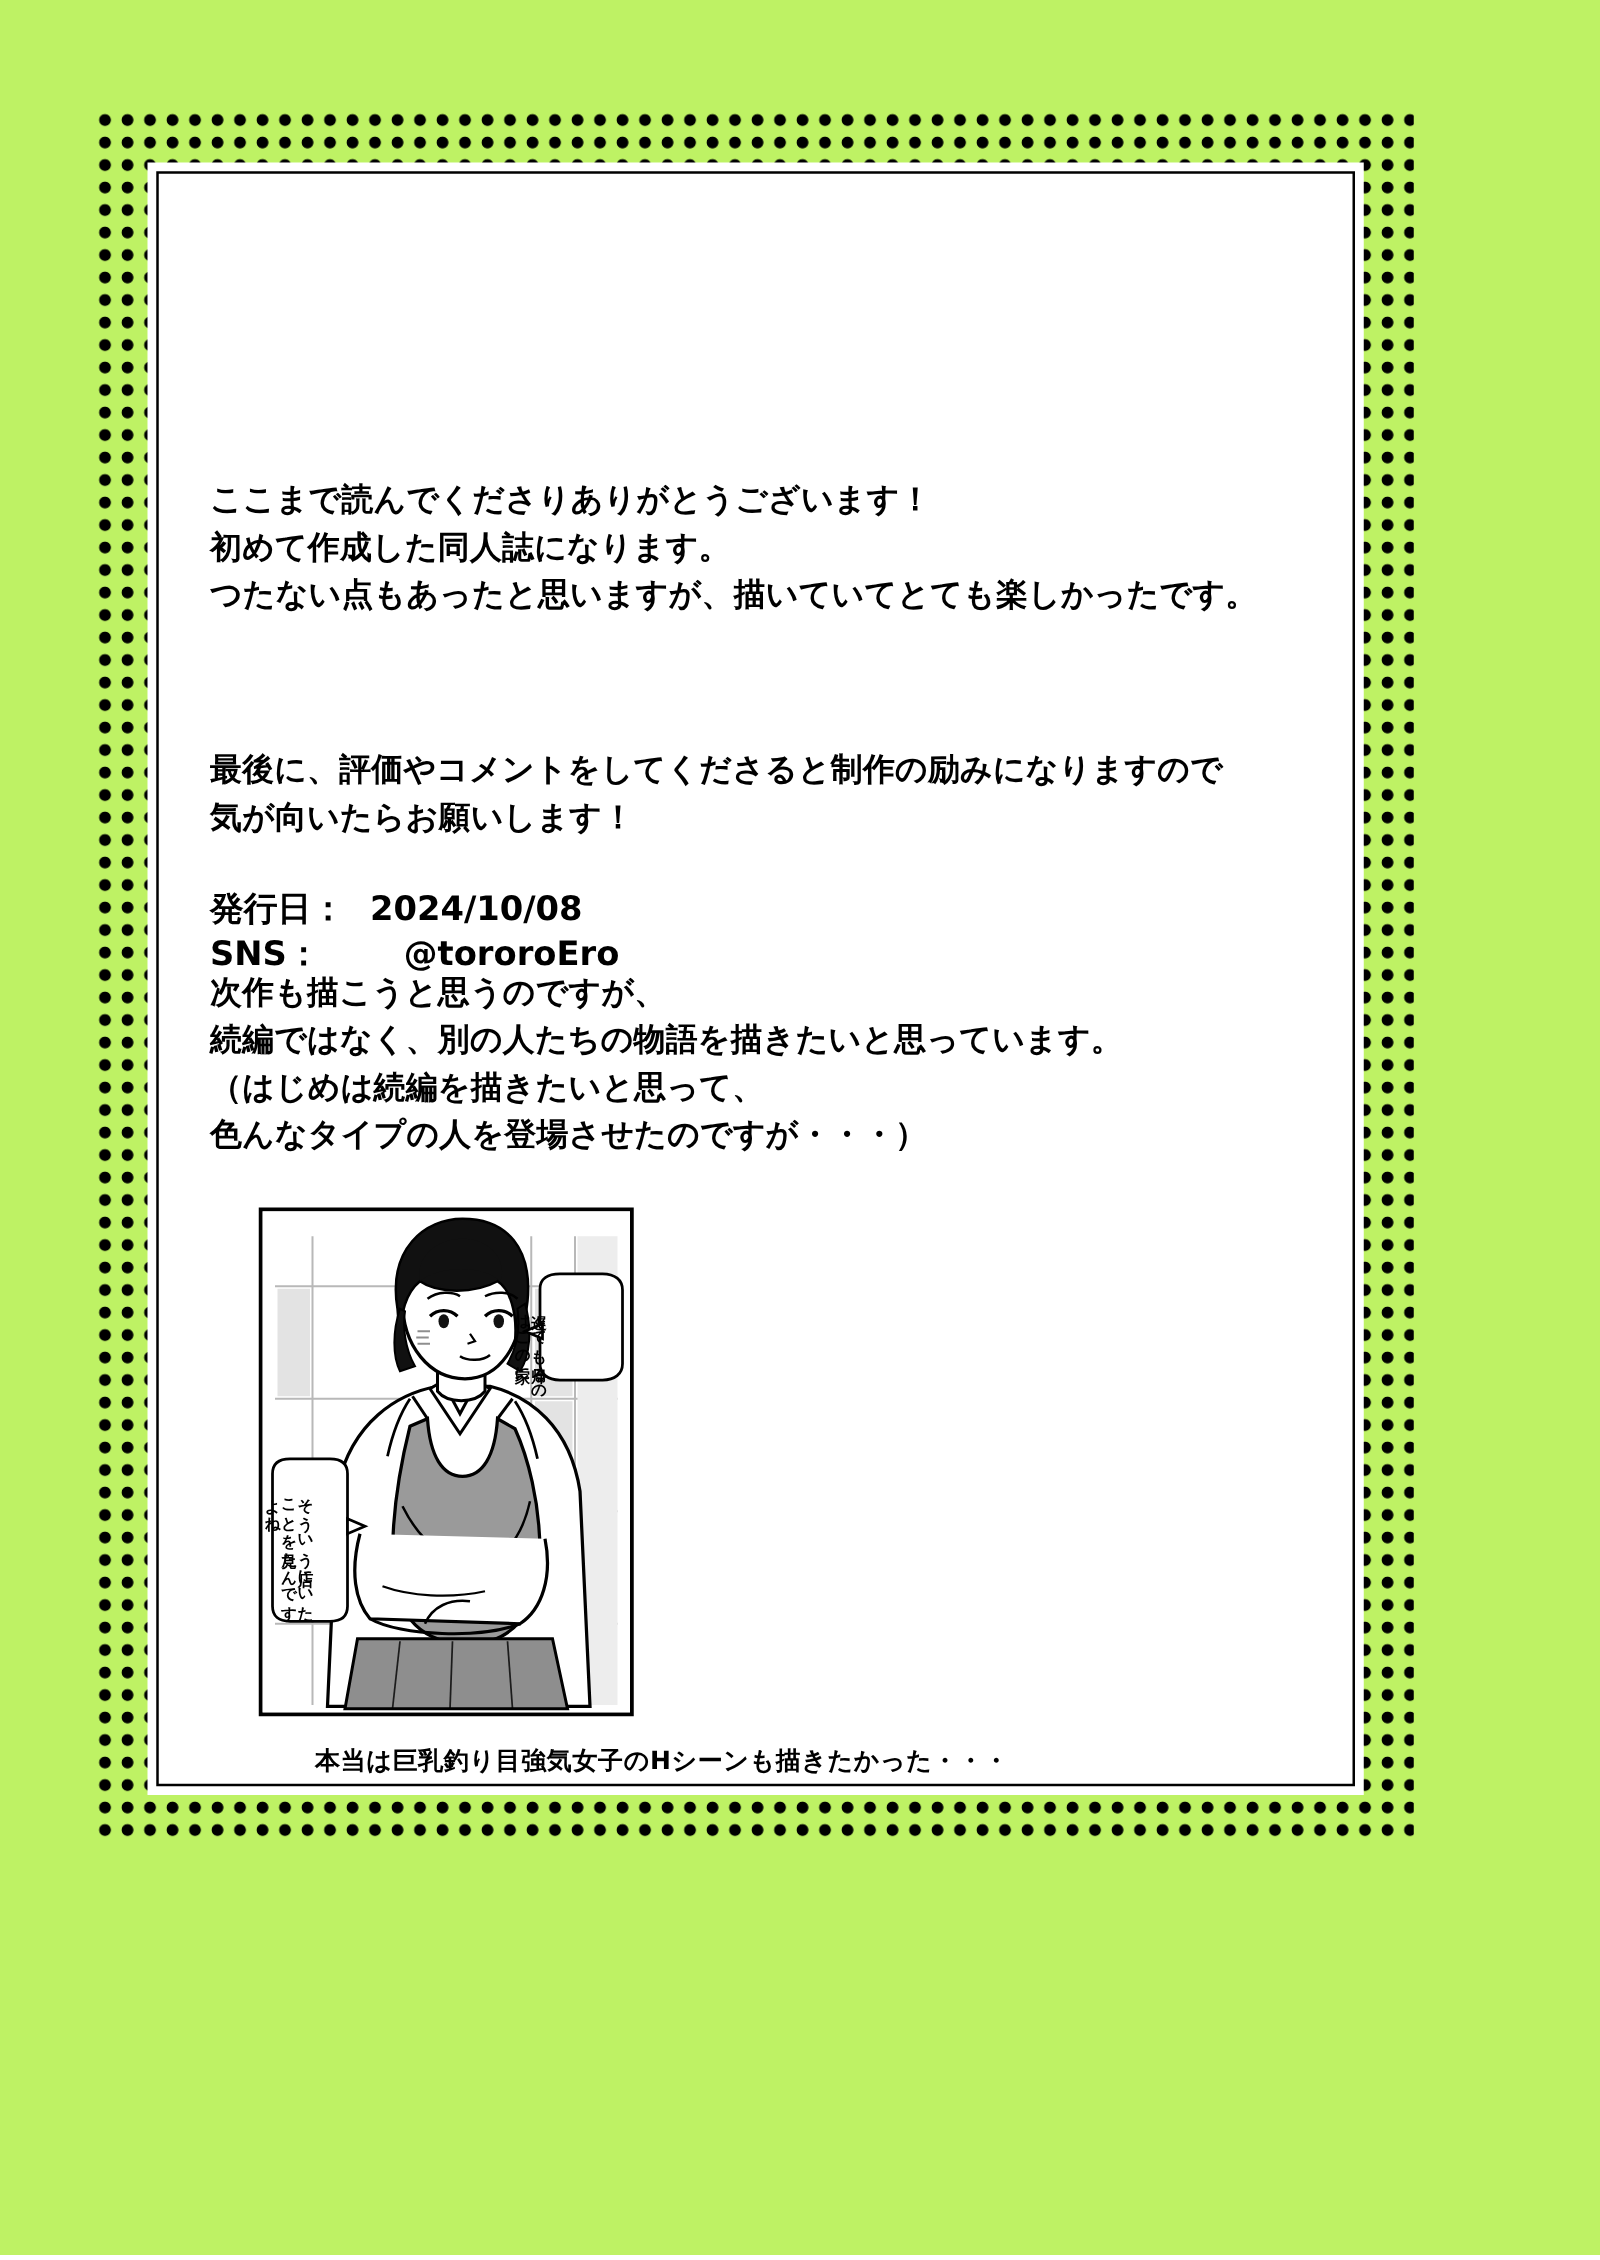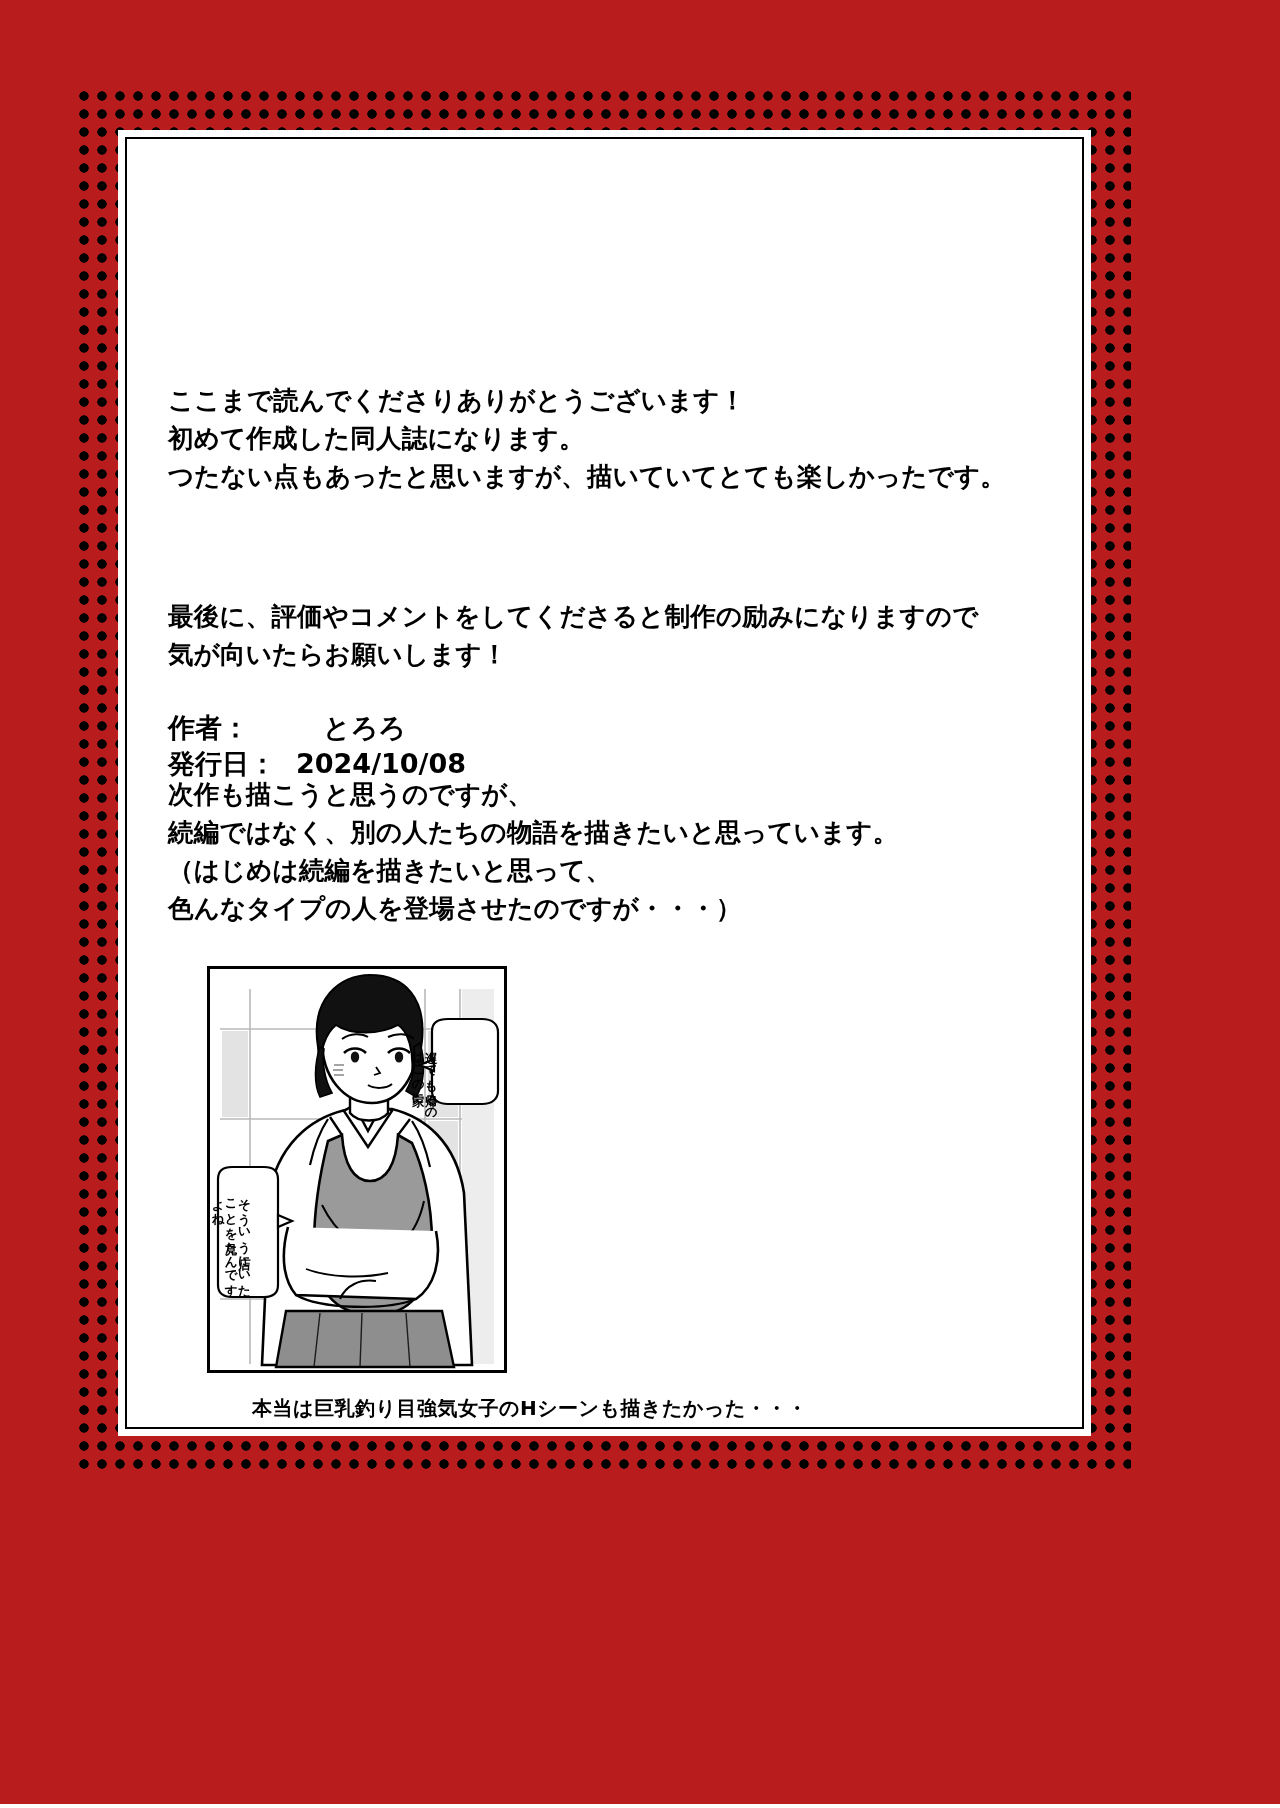--- a/index.html
+++ b/index.html
@@ -14,21 +14,21 @@
     font-family: "DejaVu Sans", sans-serif;
     overflow: hidden;
   }
 
   
   .page {
     position: absolute;
     left: 0; top: 0;
     width: 1280px;
     height: 1804px;
-    background: #b91c1c;
+    background: #bef264;
   }
 
   
   .dot-band {
     position: absolute;
     left: 78px;
     top: 90px;
     width: 1053px;
     height: 1386px;
     background-image:
@@ -159,26 +159,26 @@
     <p class="para">最後に、評価やコメントをしてくださると制作の励みになりますので
 気が向いたらお願いします！</p>
     <p class="para">次作も描こうと思うのですが、
 続編ではなく、別の人たちの物語を描きたいと思っています。
 （はじめは続編を描きたいと思って、
 色んなタイプの人を登場させたのですが・・・）</p>
   </div>
 
   <div class="credits">
     <div class="credit-row">
-      <span class="credit-label">作者：</span>
-      <span class="credit-value">　とろろ</span>
+      <span class="credit-label">発行日：</span>
+      <span class="credit-value">2024/10/08</span>
     </div>
     <div class="credit-row">
-      <span class="credit-label">発行日：</span>
-      <span class="credit-value">2024/10/08</span>
+      <span class="credit-label">SNS：</span>
+      <span class="credit-value">　@tororoEro</span>
     </div>
   </div>
 
   <div class="panel">
     <svg width="294" height="401" viewBox="0 0 294 401" xmlns="http://www.w3.org/2000/svg">
       <rect x="0" y="0" width="294" height="401" fill="#ffffff"></rect>
 
       <g stroke="#b8b8b8" stroke-width="1.6" fill="none">
         <line x1="10" y1="60" x2="284" y2="60"></line>
         <line x1="10" y1="150" x2="284" y2="150"></line>

